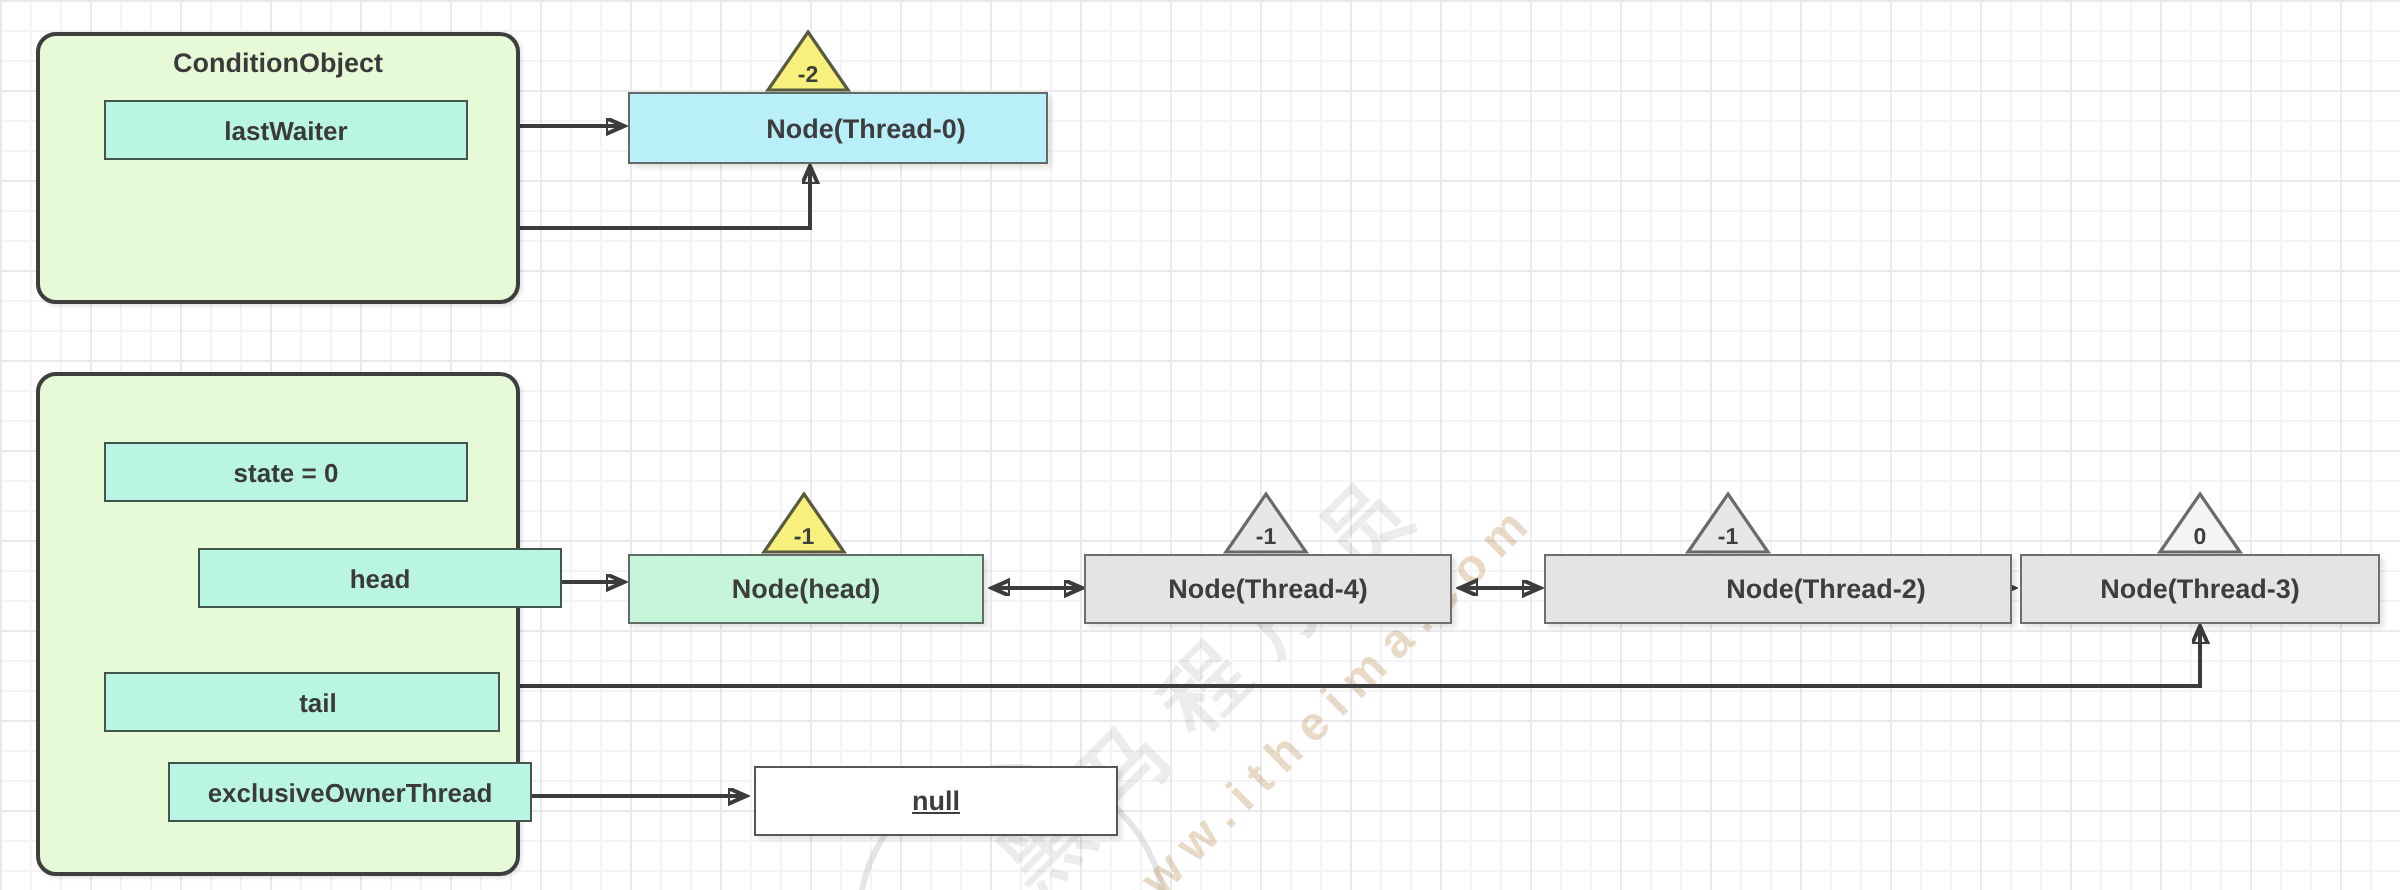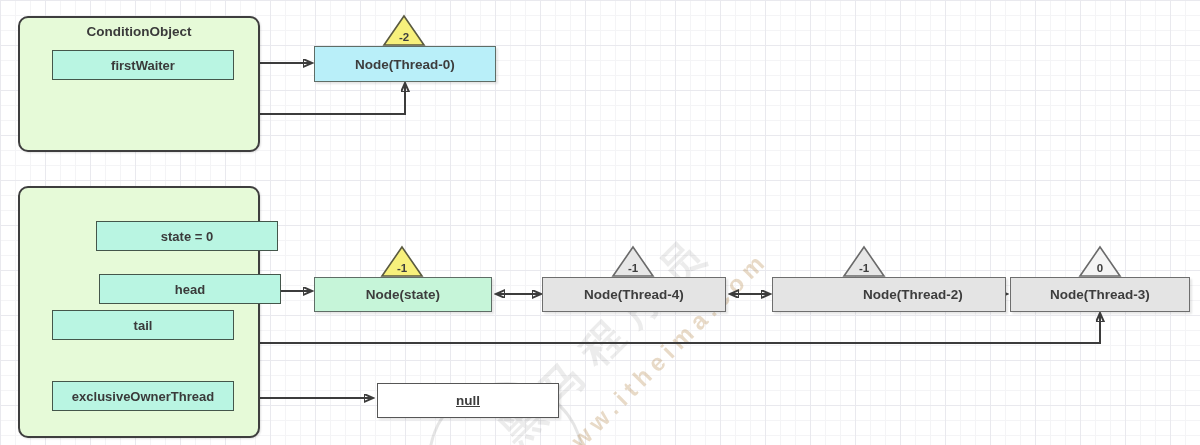--- a/index.html
+++ b/index.html
@@ -29,21 +29,21 @@
     display:flex;align-items:center;justify-content:center;
     font-weight:bold;font-size:13px;color:#3a3a3a;
   }
   
   .node{
     position:absolute;height:33px;z-index:3;
     display:flex;align-items:center;justify-content:center;
     font-weight:bold;font-size:13.5px;color:#3d3d3d;
     border:1.8px solid #5f6d66;box-shadow:2px 2px 2px rgba(0,0,0,0.10);
   }
-  .node-cyan{background:#b9eff9;}
+  .node-cyan{background:#b9eff9;padding-left:28px;}
   .node-mint{background:#c6f5d9;}
   .node-gray{background:#e4e4e4;border-color:#6e6e6e;}
   .node-white{background:#ffffff;border-color:#565656;}
   
   .tri{position:absolute;z-index:4;overflow:visible;}
   .tri polygon{stroke-width:1.6px;}
   .tri-yellow polygon{fill:#f7f07c;stroke:#5a5a40;}
   .tri-gray polygon{fill:#e7e7e7;stroke:#6a6a6a;}
   .tri-white polygon{fill:#f4f4f4;stroke:#6a6a6a;}
   .tri text{font-family:"Liberation Sans","DejaVu Sans",sans-serif;font-size:11.5px;font-weight:bold;fill:#3e3e3e;}
@@ -82,41 +82,41 @@
     <path d="M232 291 L311 291" marker-end="url(#ah)"></path>
     <path d="M497 294 L540 294" marker-start="url(#ahs)" marker-end="url(#ah)"></path>
     <path d="M731 294 L769 294" marker-start="url(#ahs)" marker-end="url(#ah)"></path>
     <path d="M963 294 L1006 294" marker-start="url(#ahs)" marker-end="url(#ah)"></path>
     <path d="M239 343 L1100 343 L1100 314" marker-start="url(#ahs)" marker-end="url(#ah)"></path>
     <path d="M232 398 L372 398" marker-end="url(#ah)"></path>
   </svg>
 
   <div class="container" style="left:18px;top:16px;width:238px;height:132px;">
     <div class="container-title">ConditionObject</div>
-    <div class="field" style="top:32px;">firstWaiter</div>
+    <div class="field" style="top:32px;">lastWaiter</div>
   </div>
 
   <div class="container" style="left:18px;top:186px;width:238px;height:248px;">
-    <div class="field" style="top:33px;margin-left:44px;">state = 0</div>
+    <div class="field" style="top:33px;">state = 0</div>
     <div class="field" style="top:86px;margin-left:47px;">head</div>
-    <div class="field" style="top:122px;">tail</div>
-    <div class="field" style="top:193px;">exclusiveOwnerThread</div>
+    <div class="field" style="top:148px;padding-left:16px;">tail</div>
+    <div class="field" style="top:193px;margin-left:32px;">exclusiveOwnerThread</div>
   </div>
 
   <svg class="tri tri-yellow" style="left:382px;top:14px;" width="44" height="33">
     <polygon points="22,2 42,31 2,31"></polygon>
     <text x="22" y="27" text-anchor="middle">-2</text>
   </svg>
   <div class="node node-cyan" style="left:314px;top:46px;width:180px;height:34px;">Node(Thread-0)</div>
 
   <svg class="tri tri-yellow" style="left:380px;top:245px;" width="44" height="33">
     <polygon points="22,2 42,31 2,31"></polygon>
     <text x="22" y="27" text-anchor="middle">-1</text>
   </svg>
-  <div class="node node-mint" style="left:314px;top:277px;width:176px;">Node(state)</div>
+  <div class="node node-mint" style="left:314px;top:277px;width:176px;">Node(head)</div>
 
   <svg class="tri tri-gray" style="left:611px;top:245px;" width="44" height="33">
     <polygon points="22,2 42,31 2,31"></polygon>
     <text x="22" y="27" text-anchor="middle">-1</text>
   </svg>
   <div class="node node-gray" style="left:542px;top:277px;width:182px;">Node(Thread-4)</div>
 
   <svg class="tri tri-gray" style="left:842px;top:245px;" width="44" height="33">
     <polygon points="22,2 42,31 2,31"></polygon>
     <text x="22" y="27" text-anchor="middle">-1</text>

